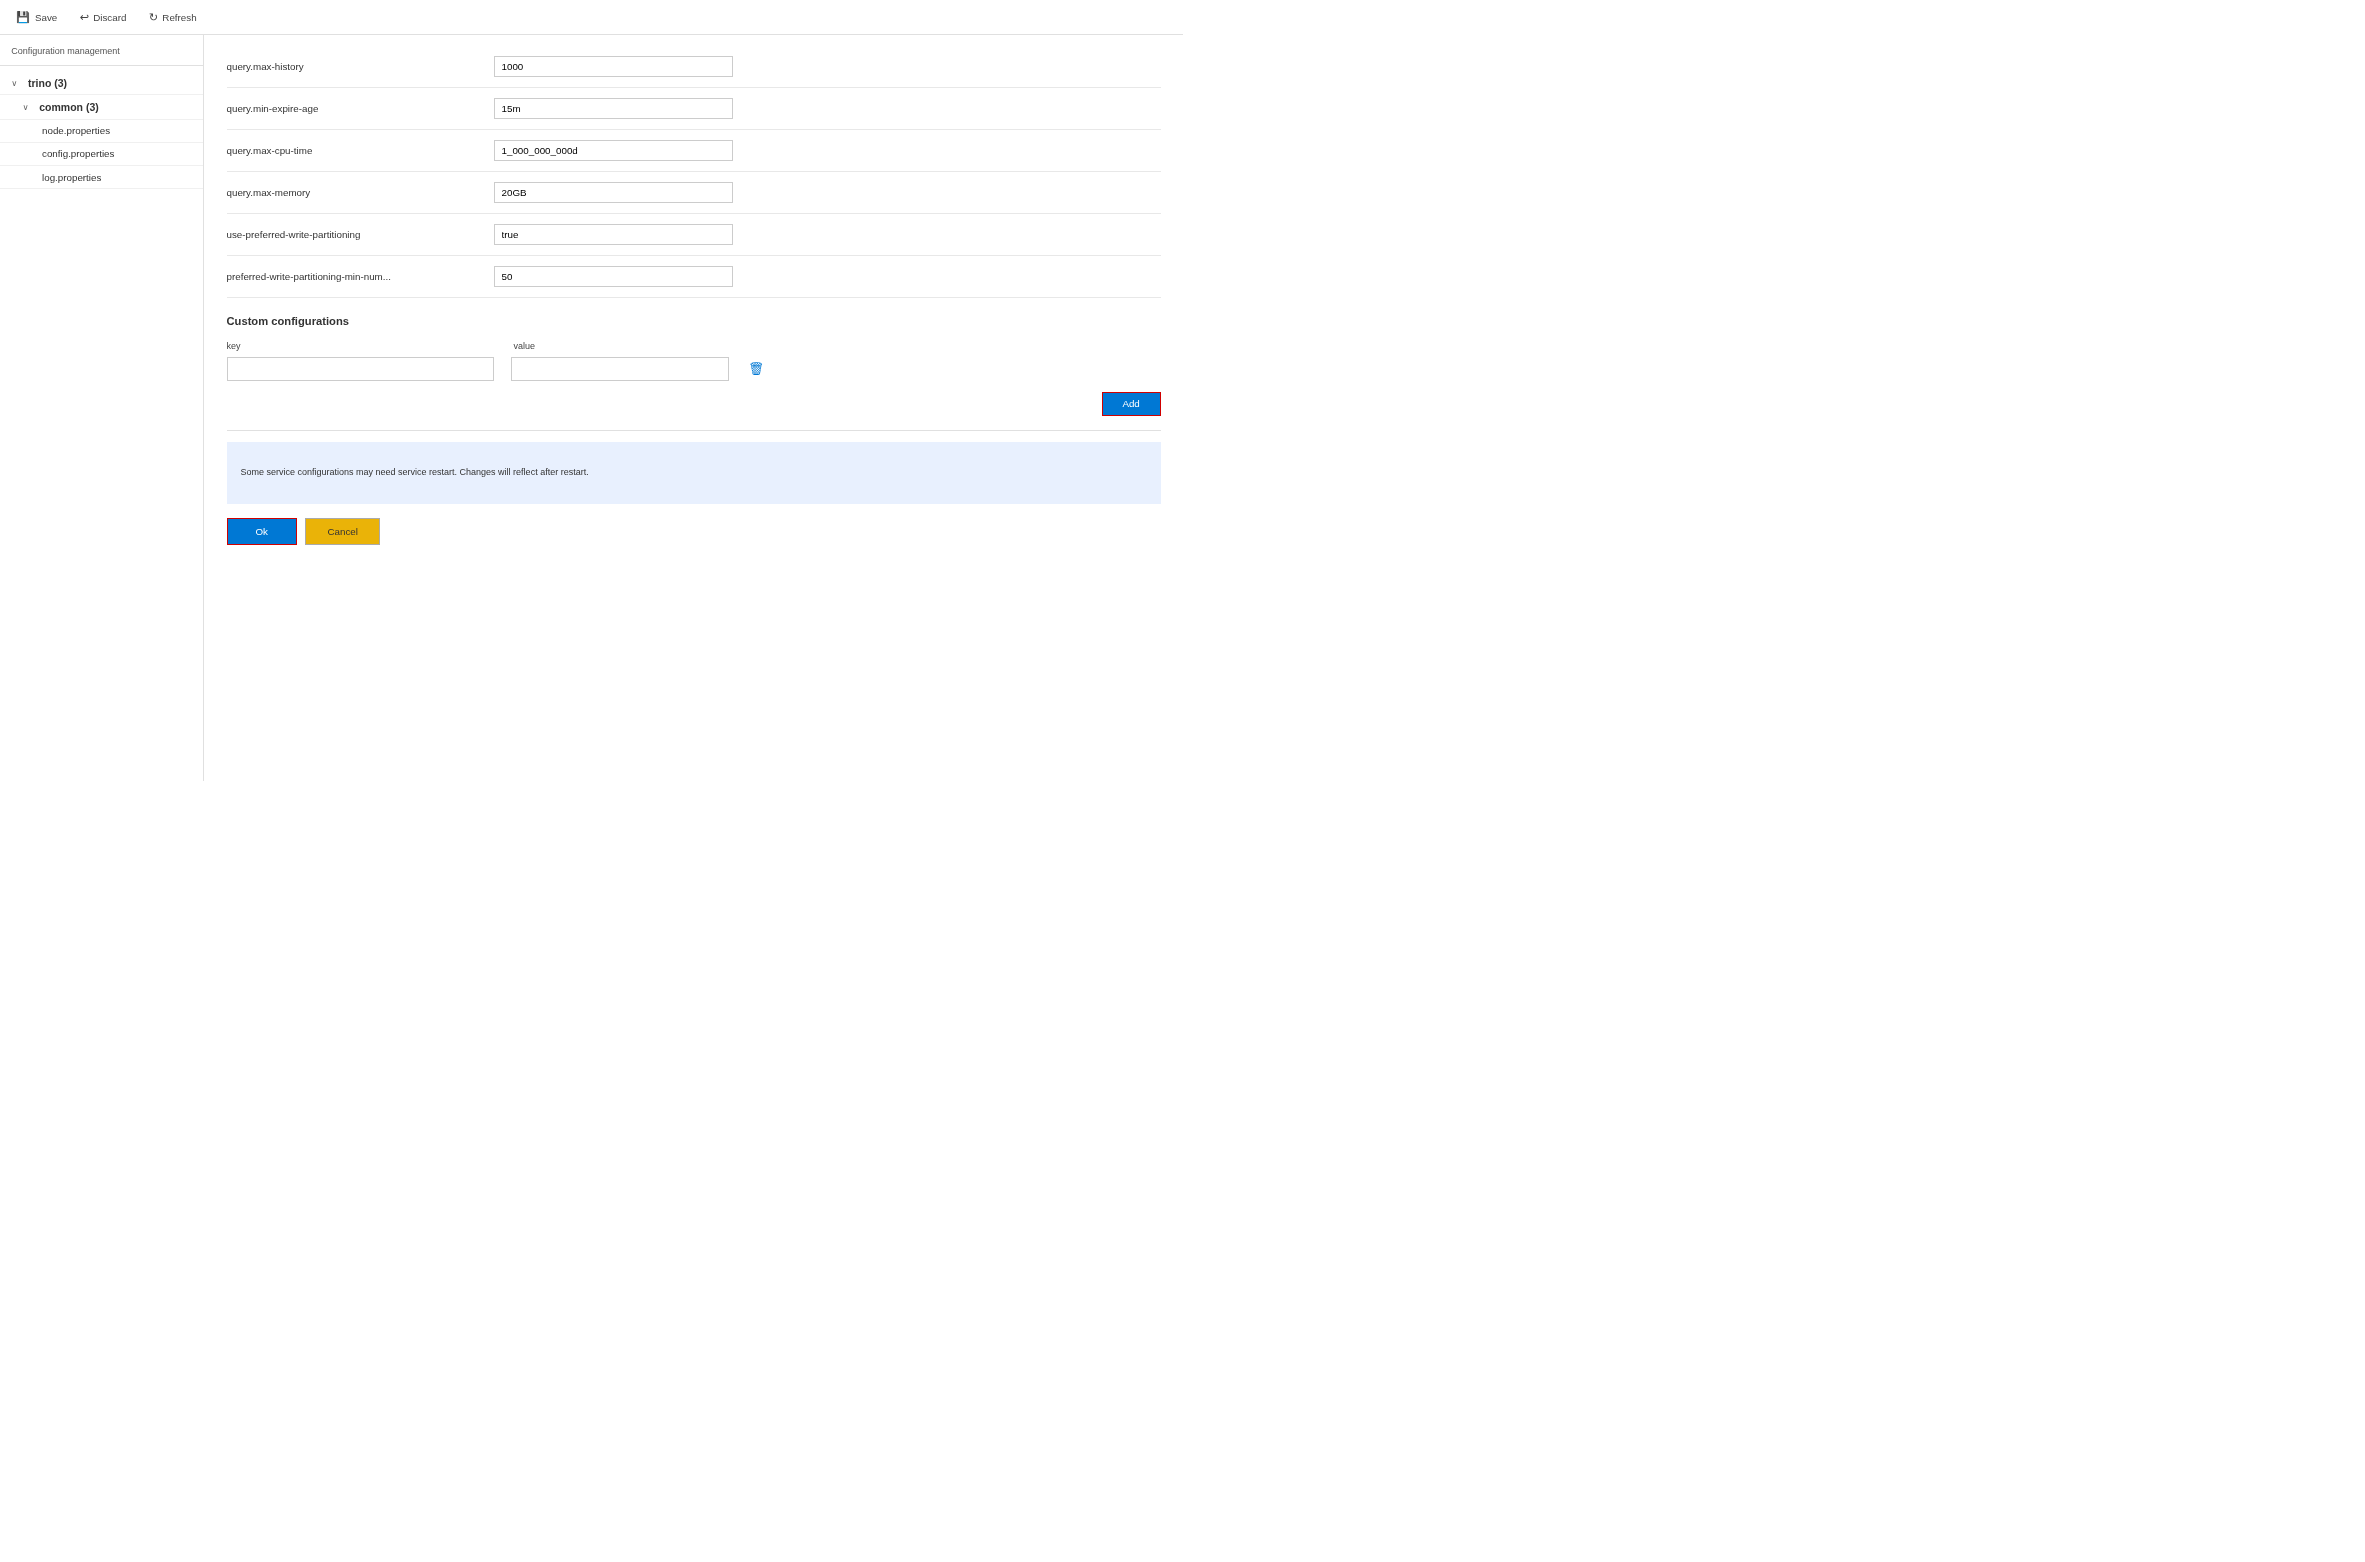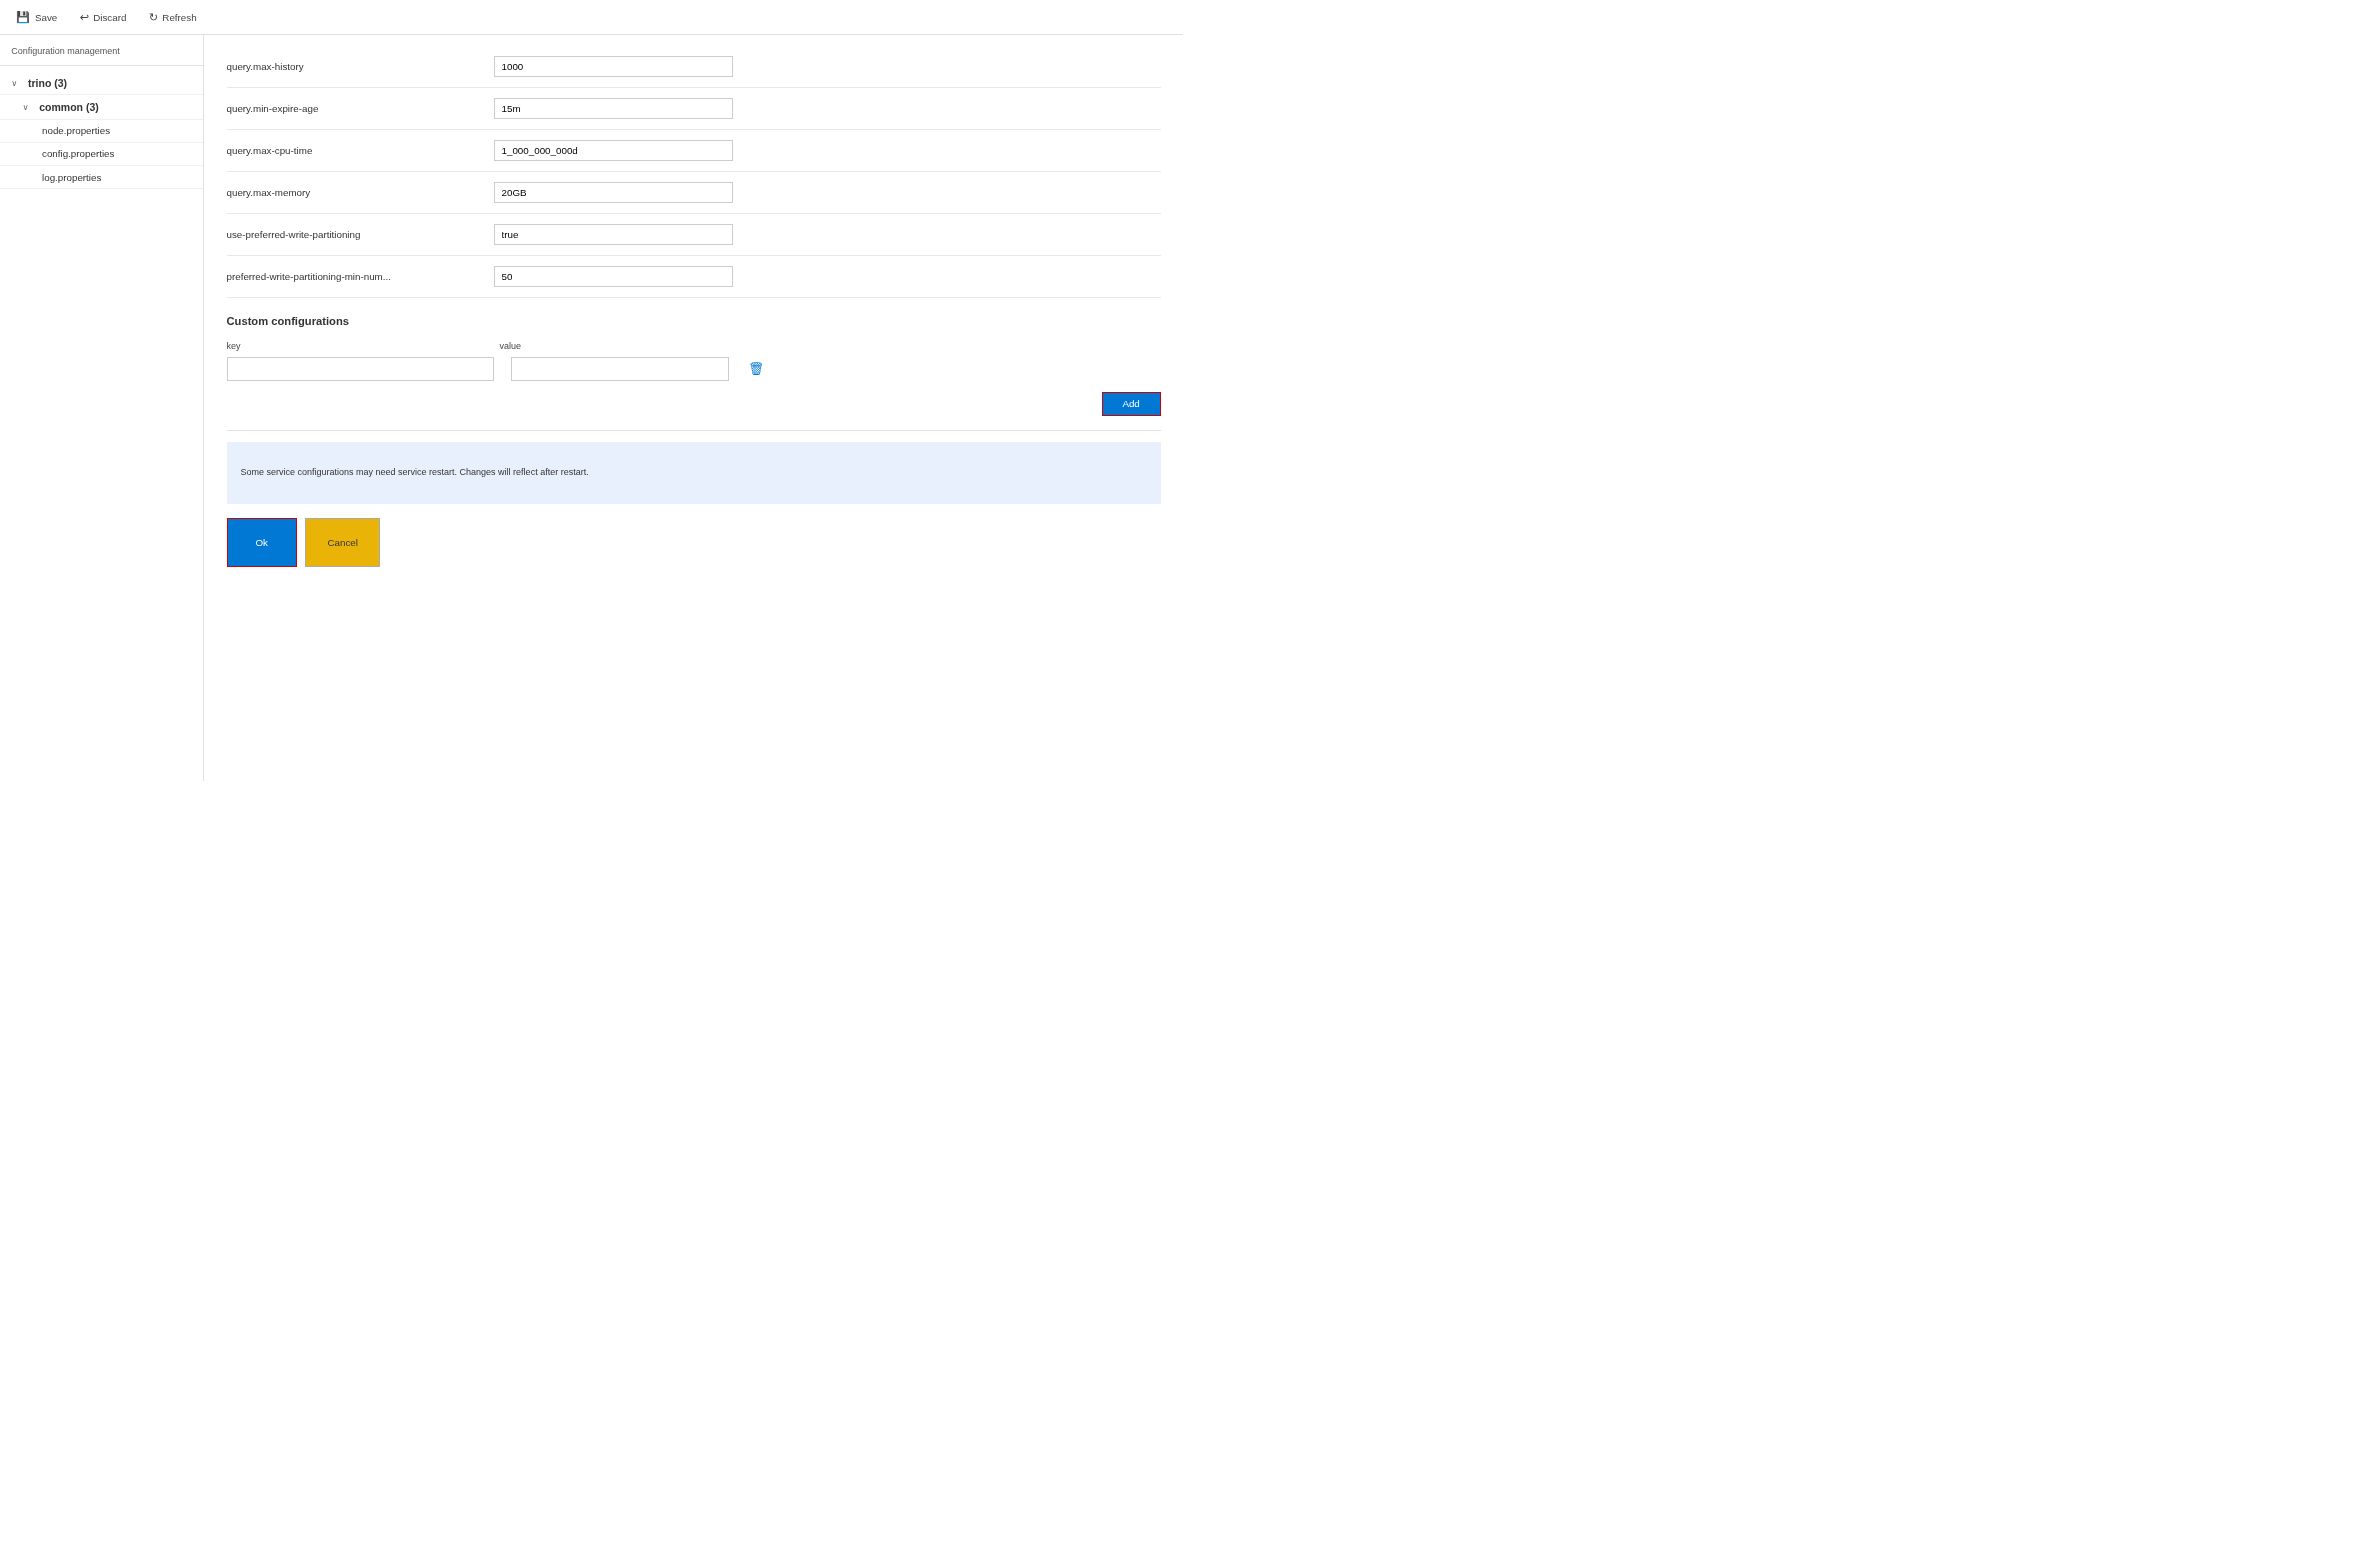--- a/index.html
+++ b/index.html
@@ -111,21 +111,21 @@
     .custom-config-section {
       margin-top: 17px;
     }
     .custom-config-title {
       font-size: 11.2px;
       font-weight: 600;
       margin-bottom: 14px;
     }
     .custom-config-header {
       display: flex;
-      gap: 6px;
+      gap: 20px;
       margin-bottom: 5.6px;
     }
     .custom-col-label {
       font-size: 9px;
       color: #444;
     }
     .custom-col-key { width: 267px; flex-shrink: 0; }
     .custom-col-value { flex: 1; }
     .custom-config-row {
       display: flex;
@@ -183,21 +183,21 @@
     }
     .action-row {
       display: flex;
       gap: 8.4px;
       margin-top: 14px;
     }
     .ok-btn {
       background: #0078d4;
       color: #fff;
       border: 1.4px solid #d00000;
-      padding: 18px 28px;
+      padding: 7px 28px;
       font-size: 9.8px;
       cursor: pointer;
       font-weight: 500;
     }
     .cancel-btn {
       background: #eab308;
       color: #333;
       border: 0.7px solid #aaa;
       padding: 7px 21px;
       font-size: 9.8px;

